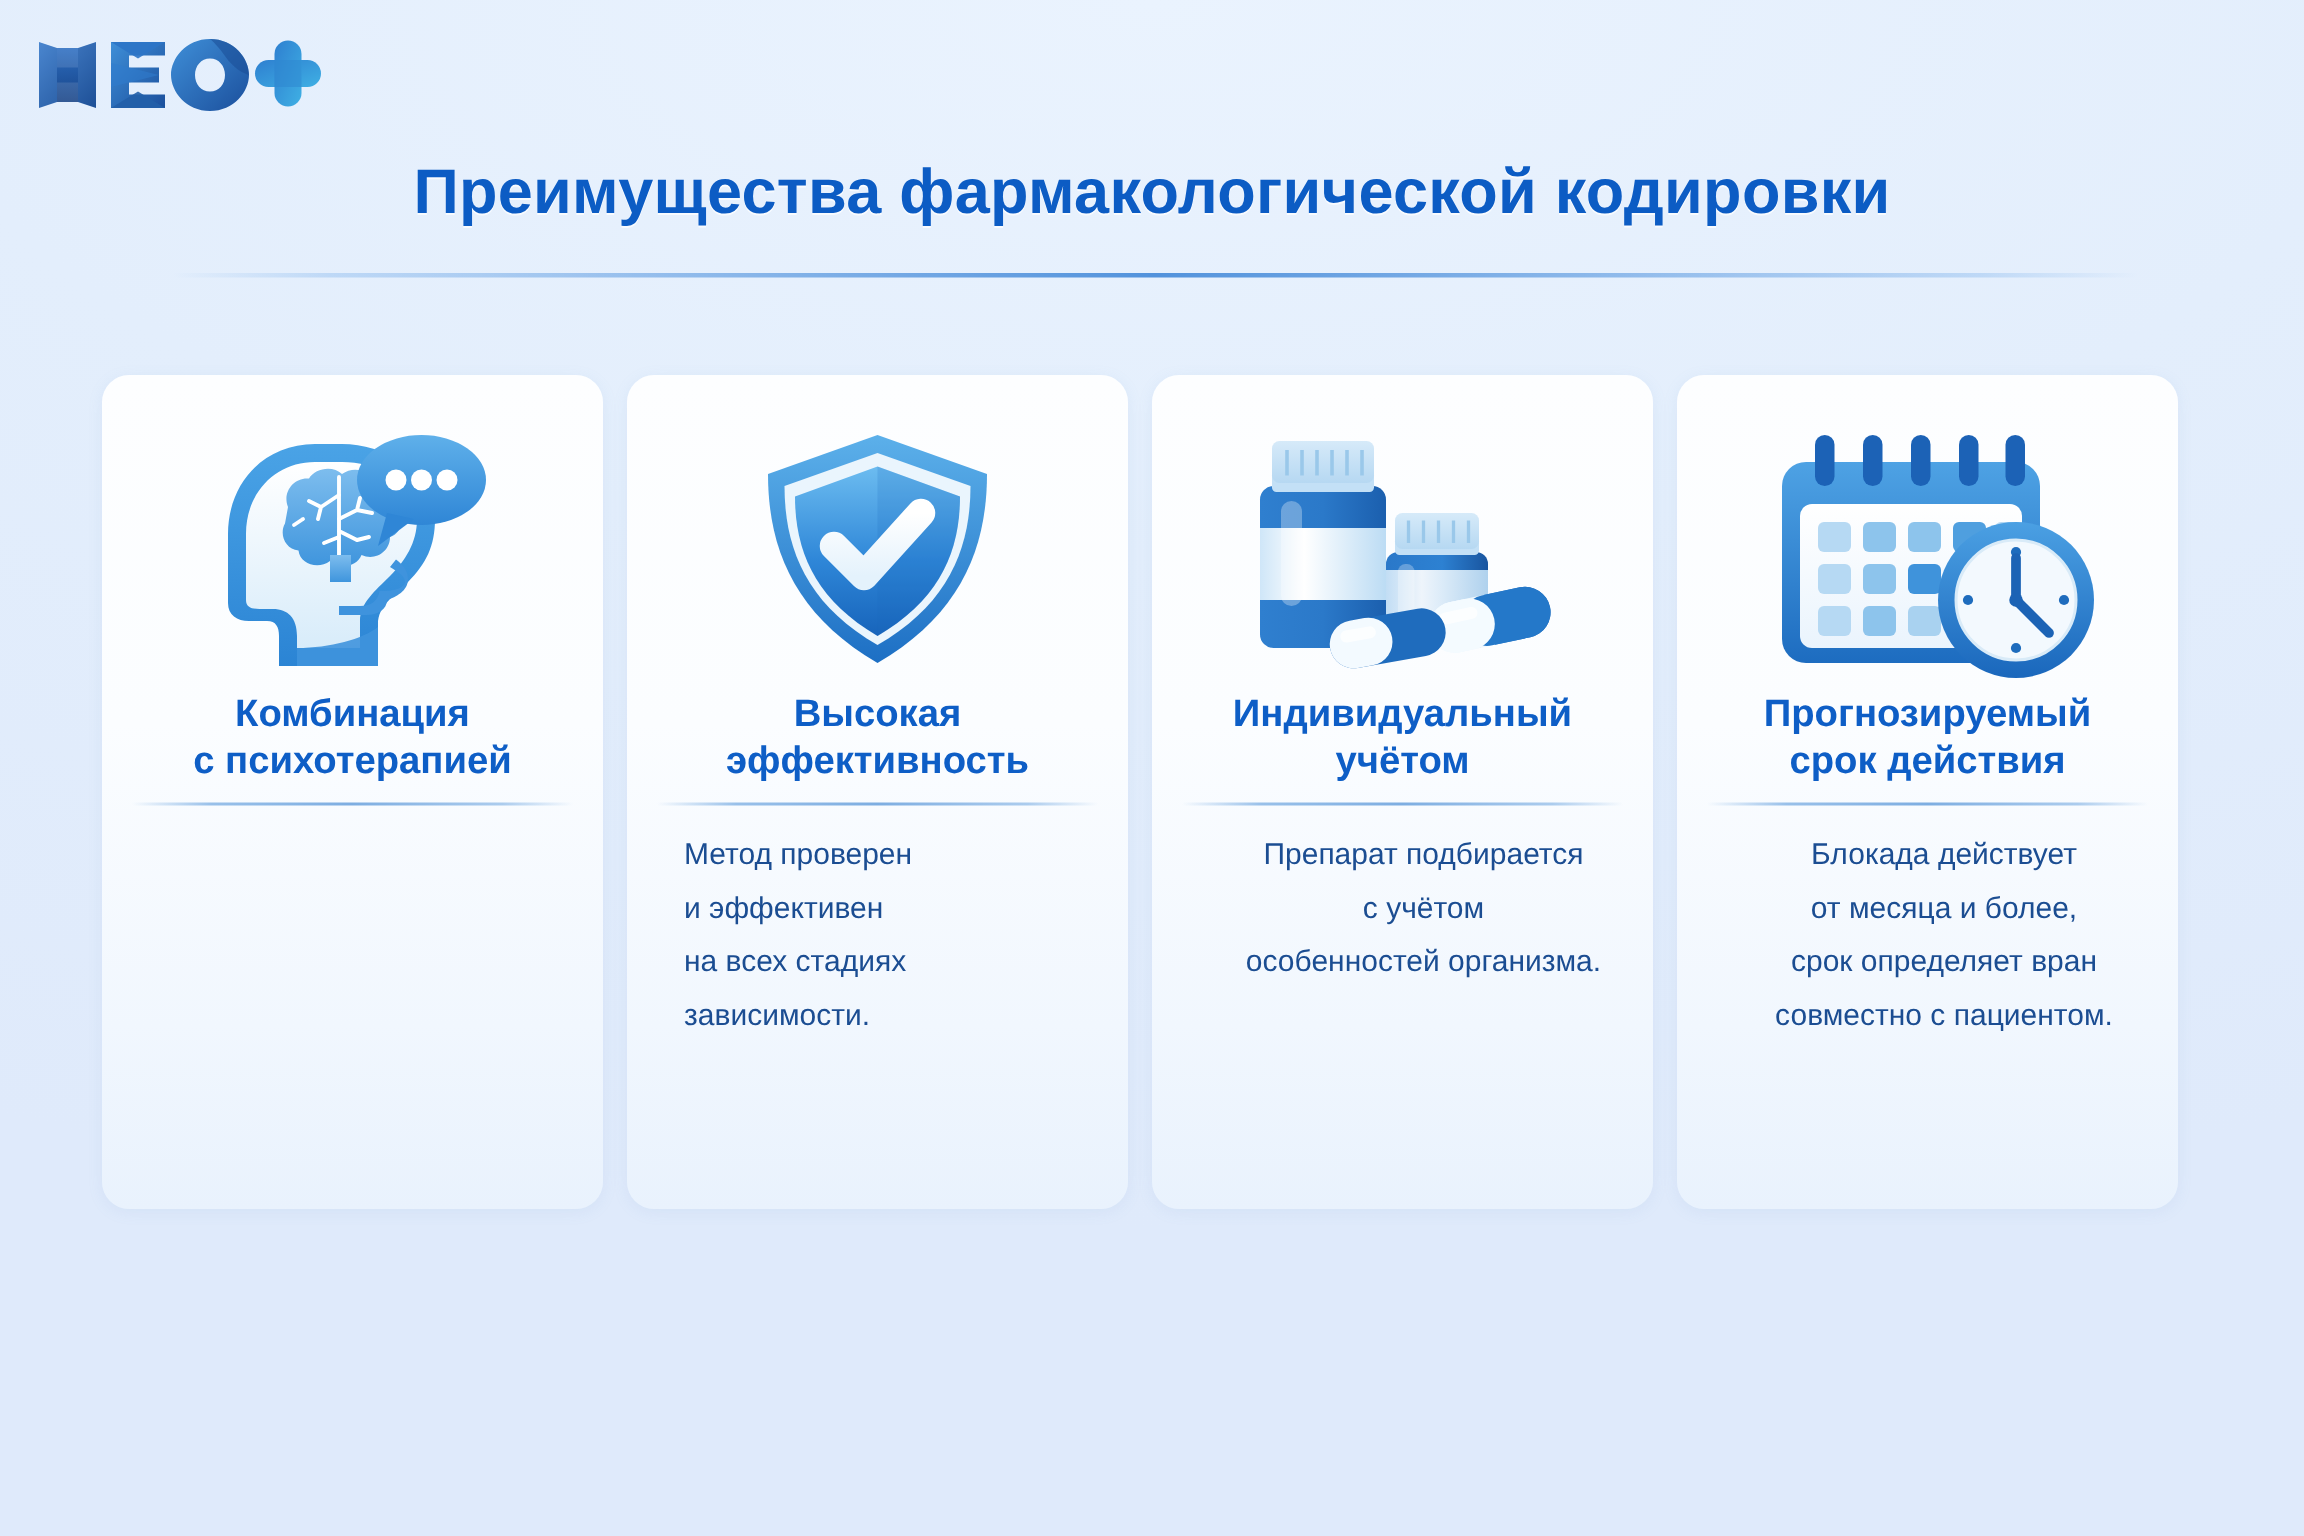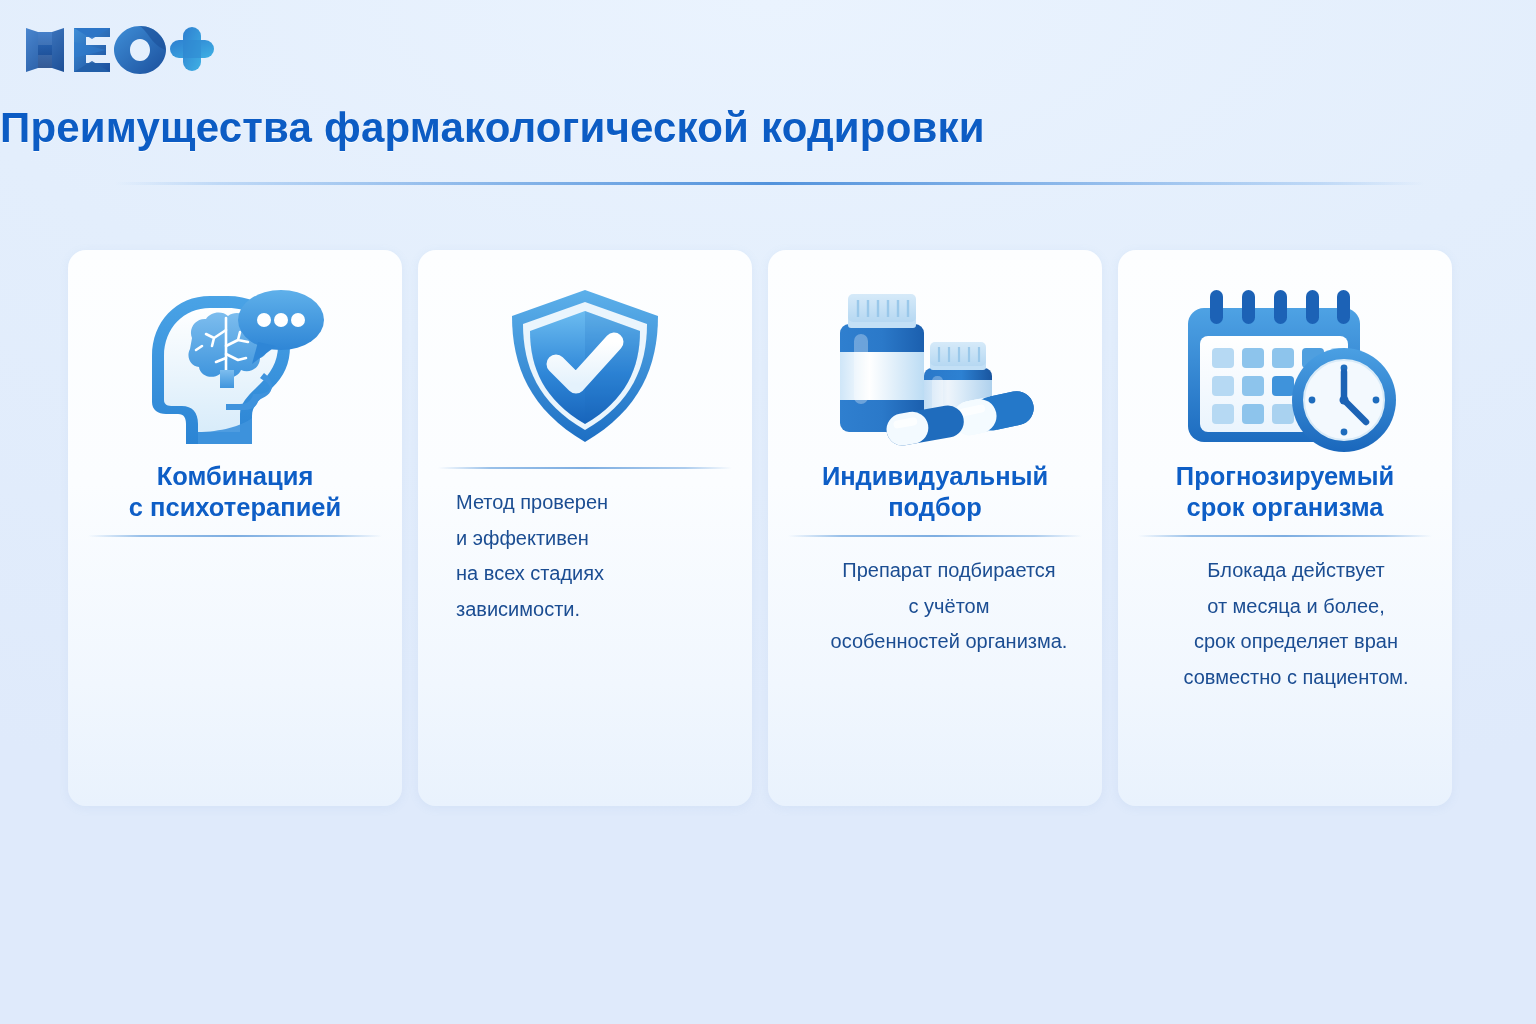--- a/index.html
+++ b/index.html
@@ -13,21 +13,21 @@
     background:
       radial-gradient(120% 80% at 50% 0%, #eaf3fe 0%, #e3eefc 45%, #dfeafb 100%);
   }
   
   .logo{
     position:absolute;left:18px;top:18px;width:200px;height:62px;
   }
   .logo svg{display:block;}
   
   .title{
-    position:absolute;left:0;top:104px;width:1536px;text-align:left;
+    position:absolute;left:0;top:104px;width:1536px;text-align:center;
     font-size:42px;font-weight:bold;letter-spacing:.2px;
     color:#0c5cc4;
     font-family:"Liberation Sans", sans-serif;
     text-shadow:0 1px 0 rgba(255,255,255,.7);
   }
   .title-rule{
     position:absolute;left:115px;top:182px;width:1310px;height:3px;
     background:linear-gradient(90deg,
       rgba(120,175,235,0) 0%,
       rgba(120,175,235,.35) 8%,
@@ -213,20 +213,22 @@
                 <stop offset="1" stop-color="#e4f2fc"></stop>
             </linearGradient>
           </defs>
           <path d="M85 6 L158 32 C158 82 140 126 85 158 C30 126 12 82 12 32 Z" fill="url(#shOut)"></path>
           <path d="M85 18 L147 40 C147 82 132 119 85 146 C38 119 23 82 23 40 Z" fill="#eaf5fd"></path>
           <path d="M85 27 L140 47 C140 84 126 116 85 140 C44 116 30 84 30 47 Z" fill="url(#shIn)"></path>
           <path d="M85 27 L140 47 C140 84 126 116 85 140 Z" fill="#1a68bd" opacity=".18"></path>
           <path d="M56 80 L76 100 L114 58" stroke="url(#ckG)" stroke-width="19" fill="none" stroke-linecap="round" stroke-linejoin="round"></path>
         </svg>
       </div>
+      <div class="card-title">Высокая
+эффективность</div>
       <div class="card-rule"></div>
       <div class="card-body"> Метод проверен
 и эффективен
 на всех стадиях
 зависимости.</div>
     </div>
 
     <div class="card c3">
       <div class="icon-wrap">
         <svg width="222" height="168" viewBox="0 0 222 168">
@@ -297,21 +299,21 @@
           </g>
 
           <g transform="rotate(-10 110 140)">
             <rect x="62" y="124" width="78" height="32" rx="16" fill="#1f6cbd"></rect>
             <rect x="62" y="124" width="42" height="32" rx="16" fill="#f3faff"></rect>
             <rect x="70" y="130" width="24" height="8" rx="4" fill="#ffffff" opacity=".75"></rect>
           </g>
         </svg>
       </div>
       <div class="card-title">Индивидуальный
-подбор</div>
+учётом</div>
       <div class="card-rule"></div>
       <div class="card-body">Препарат подбирается
 с учётом
 особенностей организма.</div>
     </div>
 
     <div class="card c4">
       <div class="icon-wrap">
         <svg width="222" height="168" viewBox="0 0 222 168">
           <defs>
@@ -369,21 +371,21 @@
             <circle cx="50" cy="84" r="3.4" fill="#1e6cbd"></circle>
             <circle cx="18" cy="52" r="3.4" fill="#1e6cbd"></circle>
 
             <line x1="50" y1="52" x2="50" y2="24" stroke="#1c63b5" stroke-width="6.5" stroke-linecap="round"></line>
             <line x1="50" y1="52" x2="72" y2="74" stroke="#1c63b5" stroke-width="6.5" stroke-linecap="round"></line>
             <circle cx="50" cy="52" r="4.5" fill="#1c63b5"></circle>
           </g>
         </svg>
       </div>
       <div class="card-title">Прогнозируемый
-срок организма</div>
+срок действия</div>
       <div class="card-rule"></div>
       <div class="card-body">Блокада действует
 от месяца и более,
 срок определяет вран
 совместно с пациентом.</div>
     </div>
 
   </div>
 </div>
 

